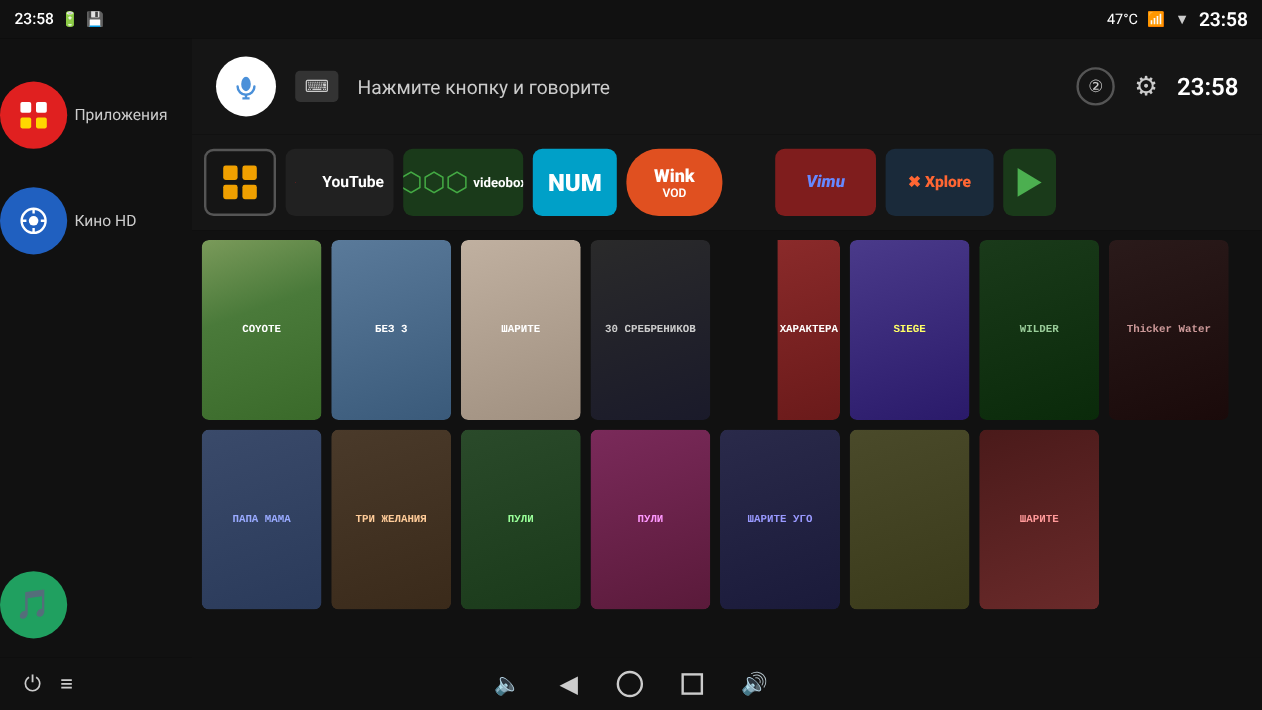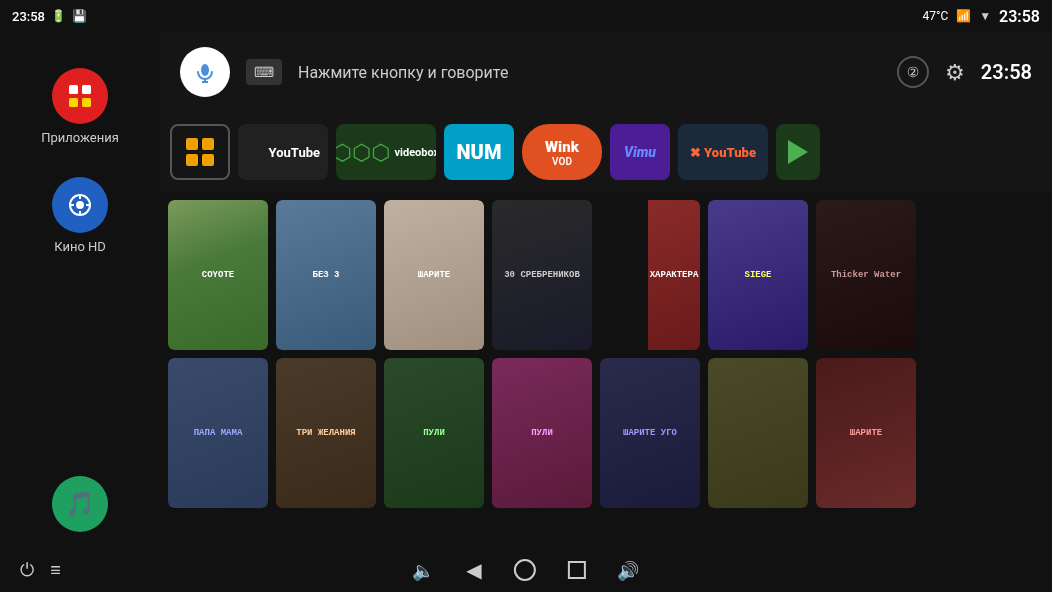--- a/index.html
+++ b/index.html
@@ -187,35 +187,36 @@
       background: #00a0c8;
     }
     .app-icon.wink-app {
       width: 80px;
       background: #e05020;
       flex-direction: column;
       gap: 0;
       border-radius: 27px;
     }
     .app-icon.vimu-app {
-      width: 60px;
-      background: #4c1d95;
+      width: 84px;
+      background: #7f1d1d;
+      margin-left: 36px;
     }
     .app-icon.xplore-app {
       width: 90px;
       background: #1a2a3a;
     }
     .app-icon.play-app {
       width: 44px;
       background: #1a3a1a;
     }
 
     .sidebar-item {
       display: flex;
-      flex-direction: column;
+      flex-direction: row;
       align-items: center;
       gap: 6px;
       padding: 16px 0;
       width: 100%;
       cursor: pointer;
     }
     .sidebar-icon-circle {
       width: 56px;
       height: 56px;
       border-radius: 50%;
@@ -412,21 +413,21 @@
   <div class="app-icon wink-app">
     <span class="app-text-white" style="font-size:15px;font-weight:900;">Wink</span>
     <span style="color:#fff;font-size:10px;font-weight:600;">VOD</span>
   </div>
 
   <div class="app-icon vimu-app">
     <span style="color:#6688ff;font-size:14px;font-weight:900;font-style:italic;">Vimu</span>
   </div>
 
   <div class="app-icon xplore-app">
-    <span style="color:#ff6633;font-size:13px;font-weight:900;">✖ YouTube</span>
+    <span style="color:#ff6633;font-size:13px;font-weight:900;">✖ Xplore</span>
   </div>
 
   <div class="app-icon play-app">
     <svg width="28" height="28" viewBox="0 0 28 28" fill="none">
       <polygon points="4,2 24,14 4,26" fill="#4caf50"></polygon>
     </svg>
   </div>
 </div>
 
 <div class="movies-area">
@@ -464,20 +465,27 @@
     <div class="movie-card-inner">
       <div class="movie-poster" style="background:linear-gradient(160deg,#8a2a2a 0%,#6a1a1a 100%);color:#fff;margin-left:48px;">
         ХАРАКТЕРА
       </div>
     </div>
   </div>
       <div class="movie-card">
     <div class="movie-card-inner">
       <div class="movie-poster" style="background:linear-gradient(160deg,#4a3a8a 0%,#2a1a6a 100%);color:#ff6;">
         SIEGE
+      </div>
+    </div>
+  </div>
+      <div class="movie-card">
+    <div class="movie-card-inner">
+      <div class="movie-poster" style="background:linear-gradient(160deg,#1a3a1a 0%,#0a2a0a 100%);color:#9c9;">
+        WILDER
       </div>
     </div>
   </div>
       <div class="movie-card">
     <div class="movie-card-inner">
       <div class="movie-poster" style="background:linear-gradient(160deg,#2a1a1a 0%,#1a0a0a 100%);color:#c99;">
         Thicker Water
       </div>
     </div>
   </div>

